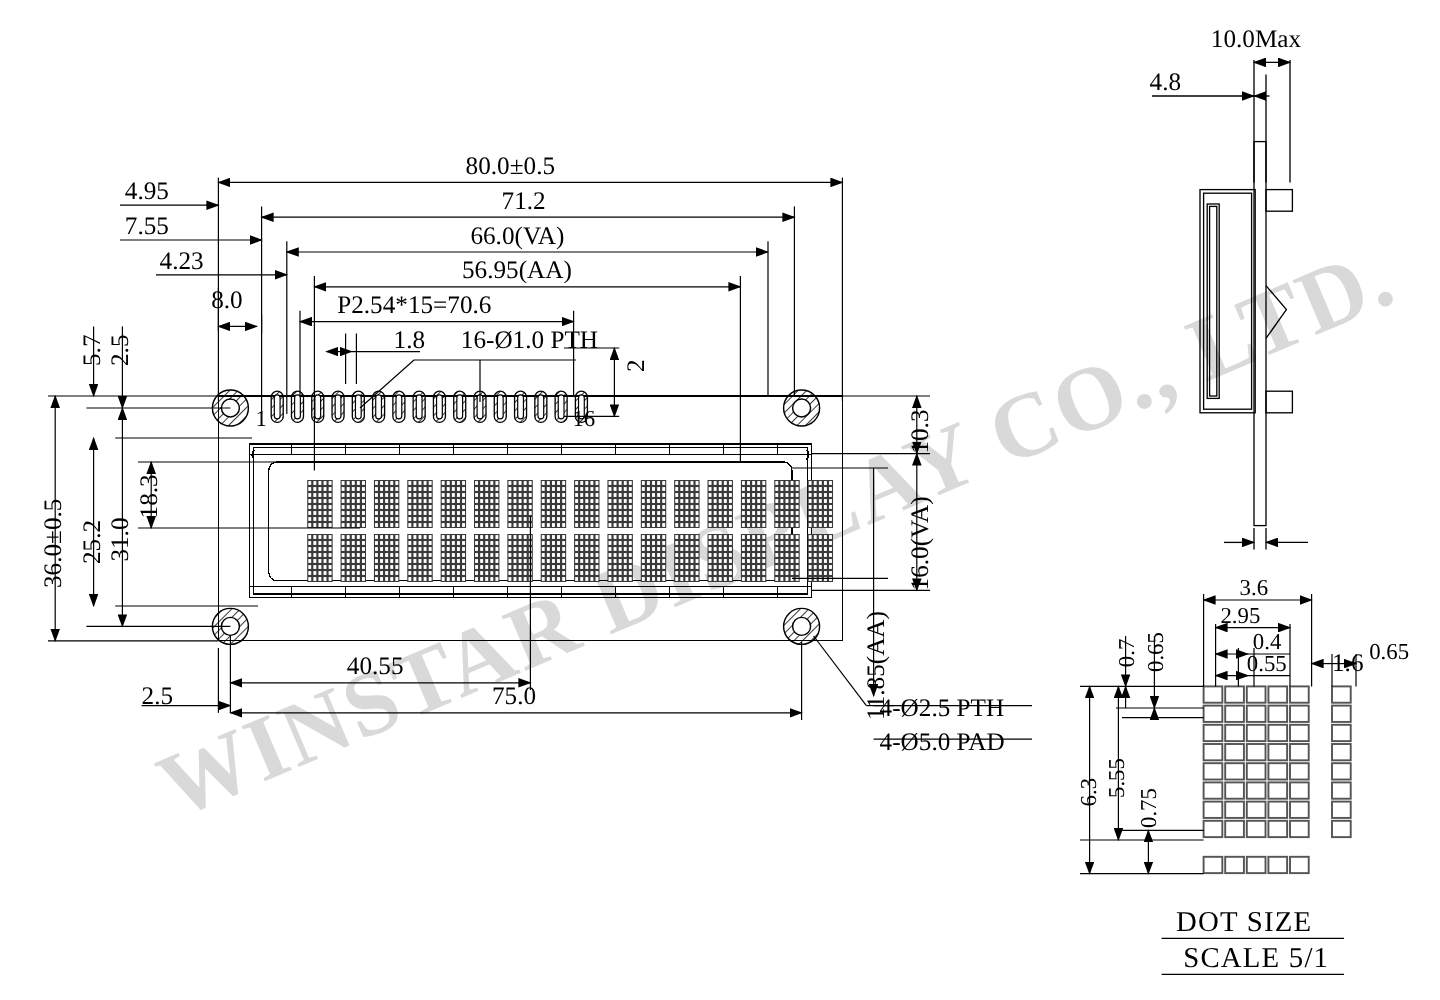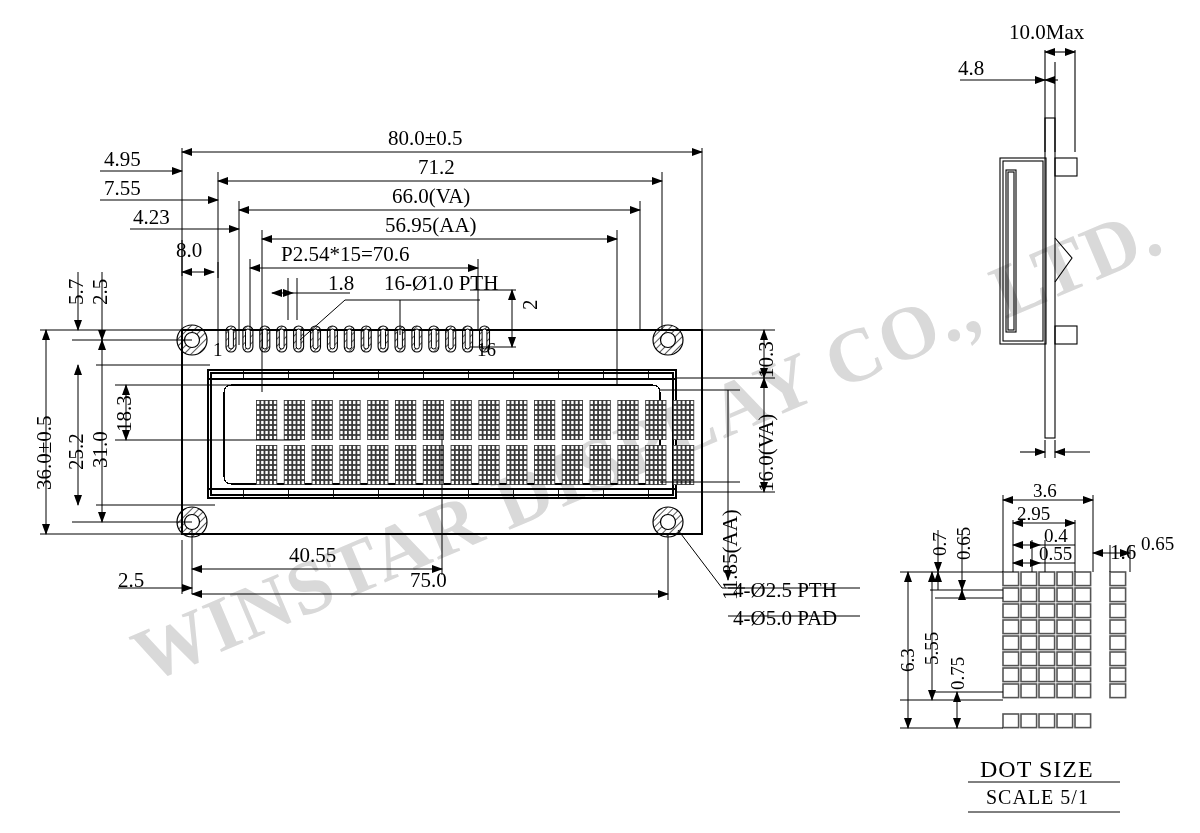--- a/index.html
+++ b/index.html
@@ -1783,15 +1783,15 @@
   <div class="lbl sm" style="left:1017px;top:504px;">2.95</div>
   <div class="lbl sm" style="left:1044px;top:526px;">0.4</div>
   <div class="lbl sm" style="left:1039px;top:544px;">0.55</div>
   <div class="lbl sm" style="left:1141px;top:534px;">0.65</div>
   <div class="lbl sm rot" style="left:930px;top:556px;">0.7</div>
   <div class="lbl sm rot" style="left:954px;top:560px;">0.65</div>
   <div class="lbl sm rot" style="left:898px;top:672px;">6.3</div>
   <div class="lbl sm rot" style="left:922px;top:665px;">5.55</div>
   <div class="lbl sm rot" style="left:948px;top:690px;">0.75</div>
   <div class="lbl" style="left:980px;top:757px;font-size:24px;letter-spacing:1px;">DOT  SIZE</div>
-  <div class="lbl" style="left:986px;top:787px;font-size:20px;letter-spacing:1px;">SCALE 5/1</div>
+  <div class="lbl" style="left:986px;top:787px;font-size:24px;letter-spacing:1px;">SCALE 5/1</div>
 
 </div>
 
 </body></html>

